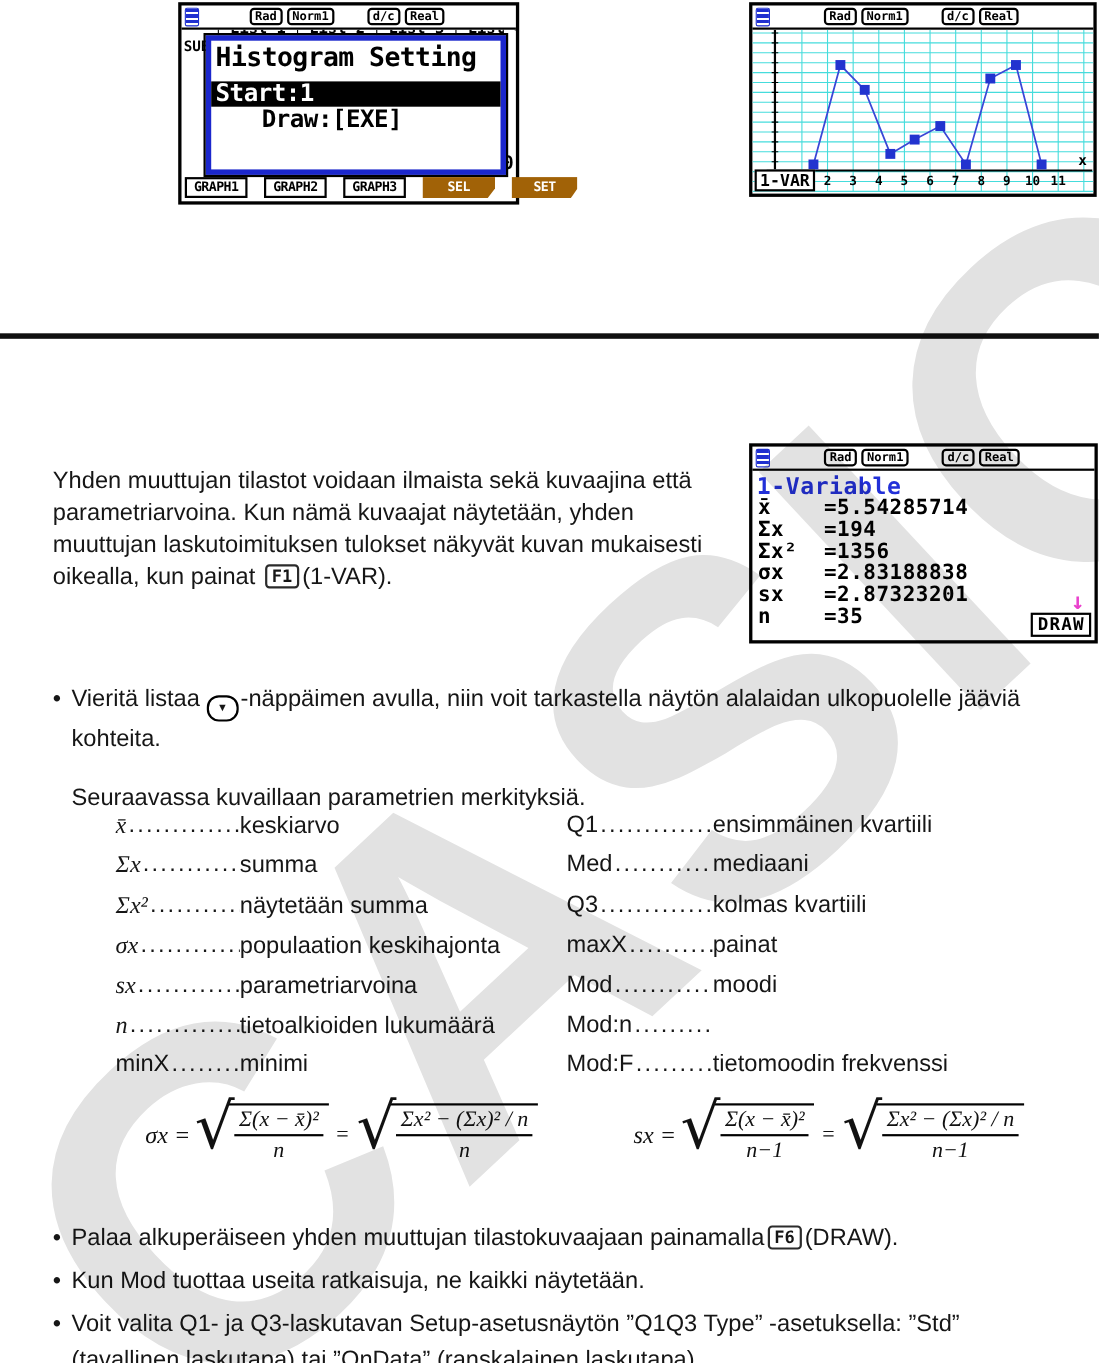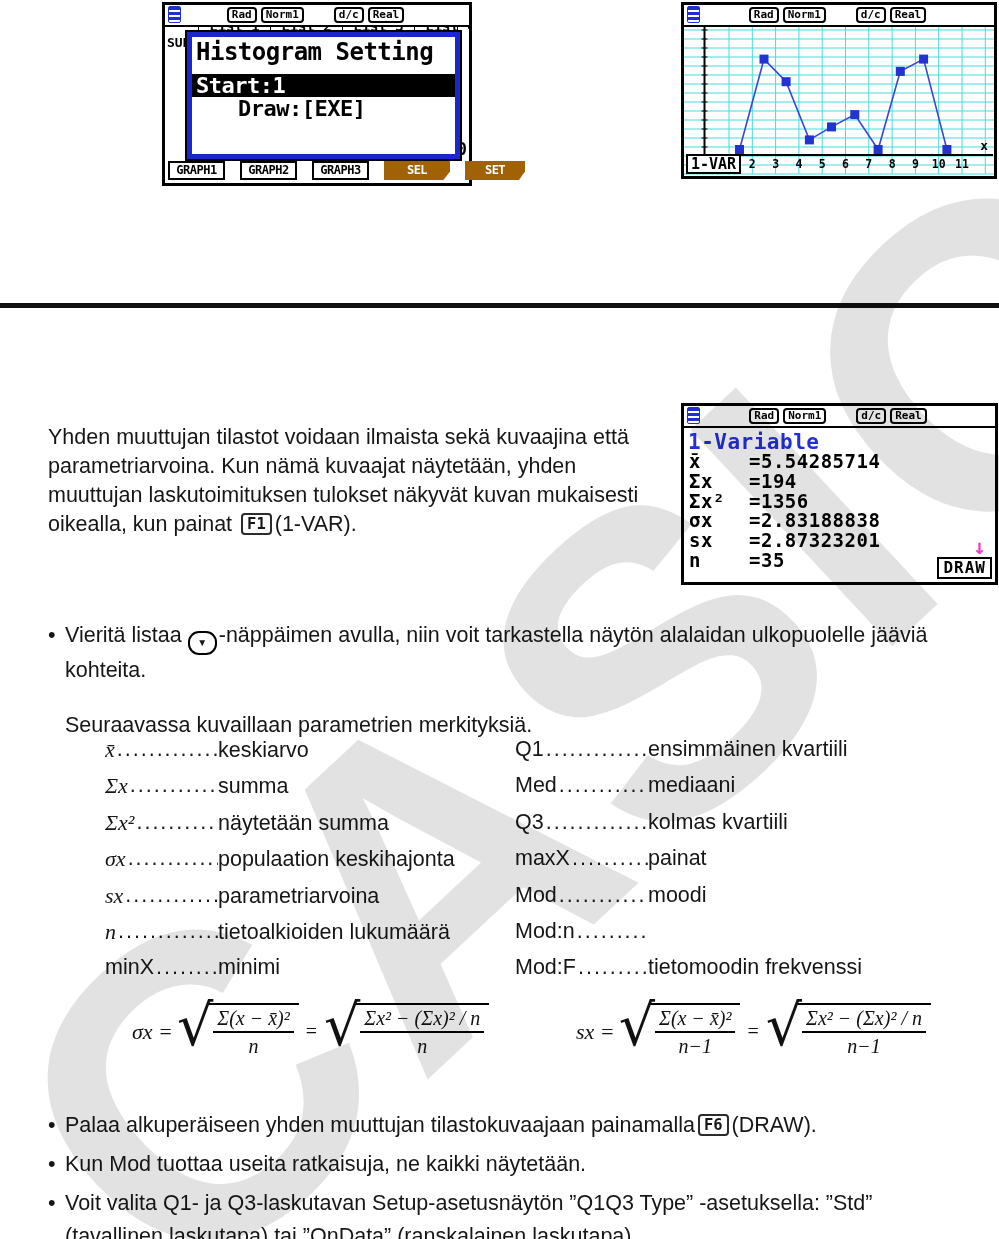--- a/index.html
+++ b/index.html
@@ -13,21 +13,21 @@
     pointer-events:none;mix-blend-mode:multiply;}
 
   
   .calc{position:absolute;background:#fff;border:3px solid #000;box-sizing:border-box;
         font-family:"DejaVu Sans Mono",monospace;font-weight:bold;color:#000;}
   #scr1{left:162px;top:2px;width:310px;height:184px;}
   #scr2{left:681px;top:2px;width:316px;height:177px;}
   #scr3{left:681px;top:403px;width:317px;height:182px;}
 
   .statusbar{position:relative;height:22px;border-bottom:2px solid #000;display:flex;
-    align-items:flex-end;padding:2px 3px;box-sizing:border-box;}
+    align-items:flex-start;padding:2px 3px;box-sizing:border-box;}
   .battery{width:11px;height:15px;border:1.5px solid #2030d0;border-radius:2px;flex:none;
     background:repeating-linear-gradient(180deg,#2030d0 0 3px,#fff 3px 5px);}
   .stags{display:flex;gap:4px;margin:0 auto;transform:translateX(-8px);}
   .stag{border:2px solid #000;border-radius:4px;padding:0 3px;font-size:11px;line-height:12px;}
   .stag.gapleft{margin-left:26px;}
 
   
   .listbg{position:absolute;left:0;right:0;top:22px;bottom:0;z-index:1;}
   .cols{position:absolute;left:33px;top:0;width:270px;height:8px;overflow:hidden;display:flex;
         border-left:1.5px solid #000;}

